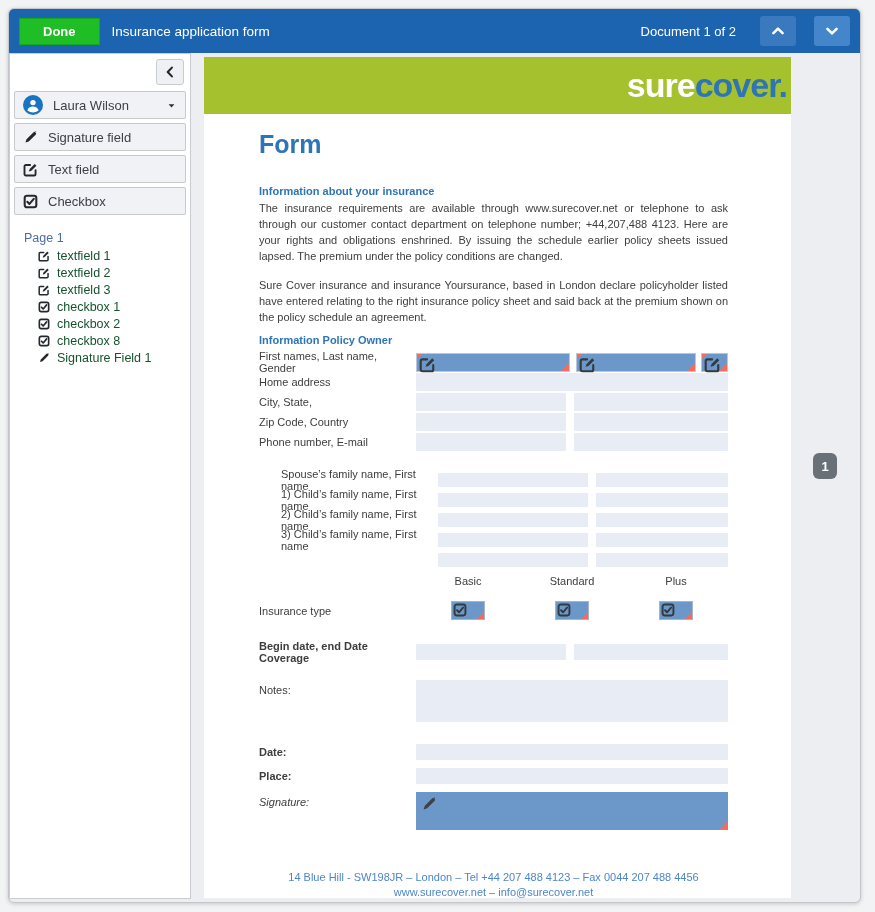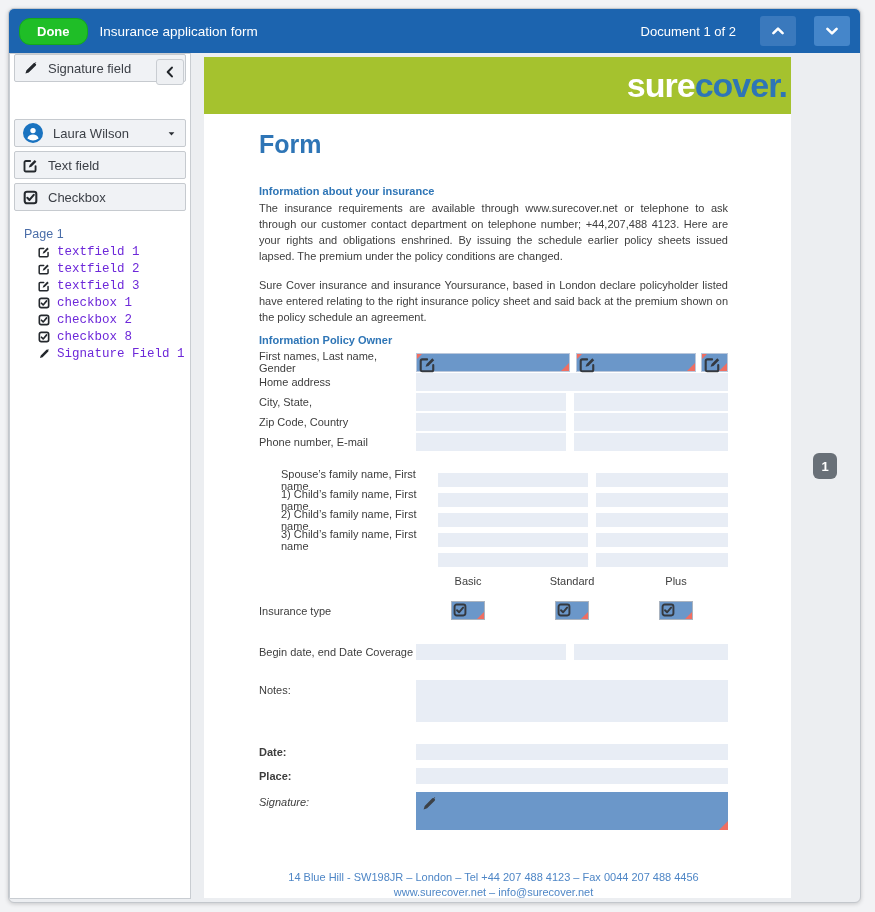--- a/index.html
+++ b/index.html
@@ -4,21 +4,21 @@
 <style>
   html,body{margin:0;padding:0;width:875px;height:912px;overflow:hidden;
     background:#f2f3f5;font-family:"Liberation Sans","DejaVu Sans",sans-serif;}
   .window{position:absolute;left:8px;top:8px;width:851px;height:893px;
     background:#eceef1;border:1px solid #c3c7cc;border-radius:6px;overflow:hidden;
     box-shadow:0 1px 4px rgba(0,0,0,.18);}
   
   .topbar{height:44px;background:#1c64af;display:flex;align-items:center;
     padding:0 10px;gap:12px;}
   .btn-done{background:#1fbe27;border:1px solid #14a81d;color:#fff;font-size:13px;
-    font-weight:bold;padding:5px 17px;border-radius:11px;cursor:pointer;}
+    font-weight:bold;padding:5px 23px;border-radius:0;cursor:pointer;}
   .tb-title{color:#fff;font-size:13.5px;}
   .tb-spacer{flex:1;}
   .tb-counter{color:#fff;font-size:13px;margin-right:6px;}
   .navbtn{width:36px;height:30px;border-radius:3px;border:none;display:flex;
     align-items:center;justify-content:center;color:#fff;cursor:pointer;margin-left:6px;}
   .navbtn.up{background:#3a79bd;}
   .navbtn.down{background:#4586ca;}
   
   .sidebar{position:absolute;left:0;top:44px;width:182px;height:846px;
     background:#fff;border:1px solid #c9cdd2;box-sizing:border-box;}
@@ -28,21 +28,21 @@
   .side-btn{margin:0 4px 4px 4px;height:28px;display:flex;align-items:center;gap:10px;
     padding:0 8px;background:#f0f2f5;border:1px solid #c6cacf;border-radius:2px;
     font-size:13px;color:#3b3f46;cursor:pointer;box-sizing:border-box;}
   .side-btn.first{margin-top:37px;}
   .avatar{width:20px;height:20px;color:#1a73c0;flex:none;}
   .side-ic{width:15px;height:15px;color:#24282d;flex:none;}
   .caret{width:11px;height:11px;color:#2b2f34;margin-left:auto;}
   .tree{margin-top:14px;padding-left:14px;font-size:12.5px;color:#4a6da8;}
   .tree-page{display:flex;align-items:center;gap:7px;height:18px;cursor:pointer;}
   .tree-item{display:flex;align-items:center;gap:7px;height:17px;margin-left:14px;
-    color:#6d28d9;cursor:pointer;font-family:Liberation Mono, monospace;}
+    color:#14532d;cursor:pointer;}
   .tree-ic{width:12px;height:12px;color:#24282d;flex:none;}
   .tree-ic.page{width:13px;height:13px;}
   
   .pgind{position:absolute;left:804px;top:444px;width:24px;height:26px;
     background:#697078;border-radius:6px;color:#fff;font-size:13px;font-weight:bold;
     display:flex;align-items:center;justify-content:center;}
   
   .page{position:absolute;left:195px;top:48px;width:587px;height:841px;background:#fff;}
   .banner{height:57px;background:#a5c22e;display:flex;justify-content:flex-end;
     align-items:center;padding-right:4px;box-sizing:border-box;}
@@ -64,21 +64,21 @@
   .fld.c1{width:150px;flex:none;}
   .frow.fam{height:14px;margin-bottom:6px;margin-left:22px;}
   .frow.fam .fld{height:14px;}
   .gap20{height:20px;}
   
   .plans{display:flex;margin-left:157px;margin-top:8px;}
   .plan{width:104px;text-align:center;font-size:11px;color:#3d3d3d;}
   .cbrow{display:flex;align-items:center;margin-top:14px;font-size:11px;color:#3d3d3d;}
   .cbrow .lab{width:157px;flex:none;}
   .cbcol{width:104px;display:flex;justify-content:center;}
-  .begin{margin-top:24px;height:16px;}
+  .begin{margin-top:24px;height:16px;font-weight:bold;}
   .begin .fld{height:16px;}
   
   .tfw{position:relative;background:#6b97c9;border:1px solid #bac7db;height:19px;
     box-sizing:border-box;cursor:pointer;}
   .tfw.w1{width:154px;}  .tfw.w2{width:120px;margin-left:6px;}  .tfw.w3{width:27px;margin-left:5px;}
   .tfw::before{content:"";position:absolute;left:0;top:0;
     border-top:5px solid #ef6e62;border-right:5px solid transparent;}
   .tfw::after{content:"";position:absolute;right:0;bottom:0;
     border-bottom:8px solid #ef6e62;border-left:8px solid transparent;}
   .tfw .chip{position:absolute;left:2px;top:2px;width:17px;height:17px;color:#343940;}
@@ -166,41 +166,41 @@
 
   <div class="sidebar">
     <button class="collapse-btn">
       <span style="width:14px;height:14px">
         <svg class="fit">
             <use href="#i-chevleft"></use>
           </svg>
         </span>
     </button>
 
+    <div class="side-btn first">
+      <span class="avatar">
+        <svg class="fit">
+            <use href="#i-person"></use>
+          </svg>
+        </span>
+      <span>Laura Wilson</span>
+      <span class="caret">
+        <svg class="fit">
+            <use href="#i-caretdown"></use>
+          </svg>
+        </span>
+    </div>
+
     <div class="side-btn">
       <span class="side-ic">
         <svg class="fit">
             <use href="#i-pen"></use>
           </svg>
         </span>
       <span>Signature field</span>
-    </div>
-
-    <div class="side-btn first">
-      <span class="avatar">
-        <svg class="fit">
-            <use href="#i-person"></use>
-          </svg>
-        </span>
-      <span>Laura Wilson</span>
-      <span class="caret">
-        <svg class="fit">
-            <use href="#i-caretdown"></use>
-          </svg>
-        </span>
     </div>
     <div class="side-btn">
       <span class="side-ic">
         <svg class="fit">
             <use href="#i-textfield"></use>
           </svg>
         </span>
       <span>Text field</span>
     </div>
     <div class="side-btn">

